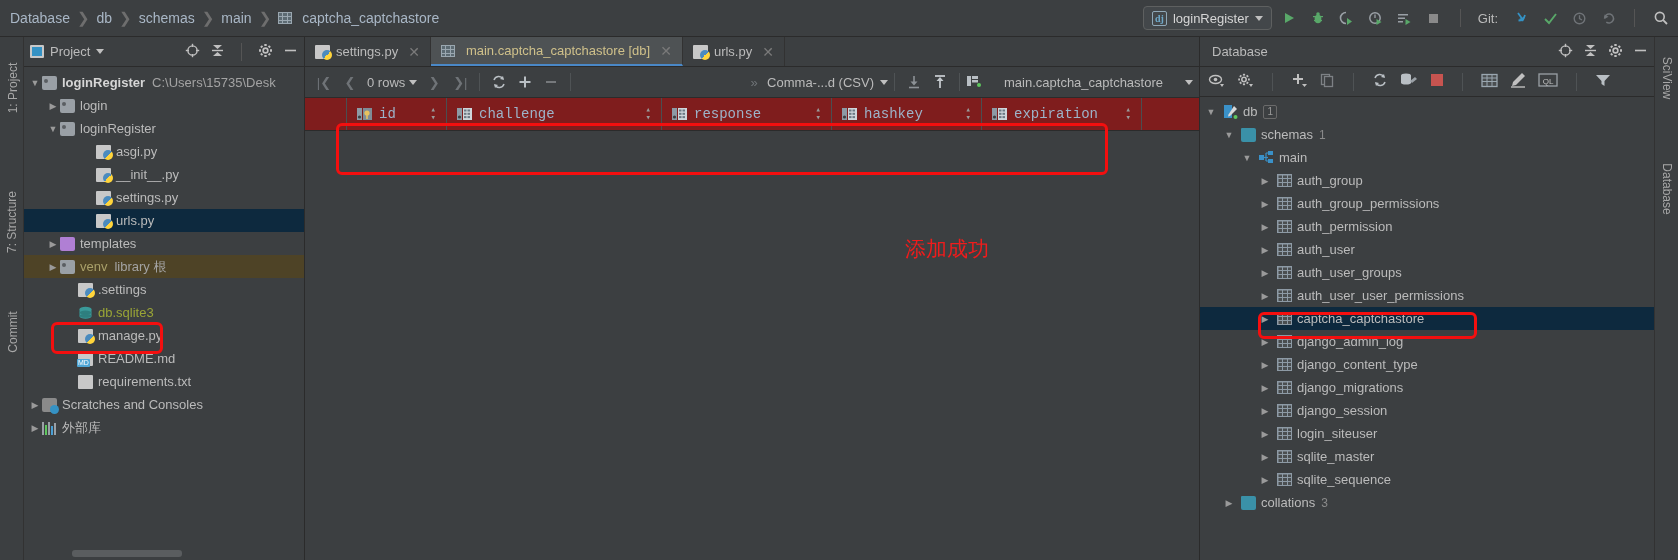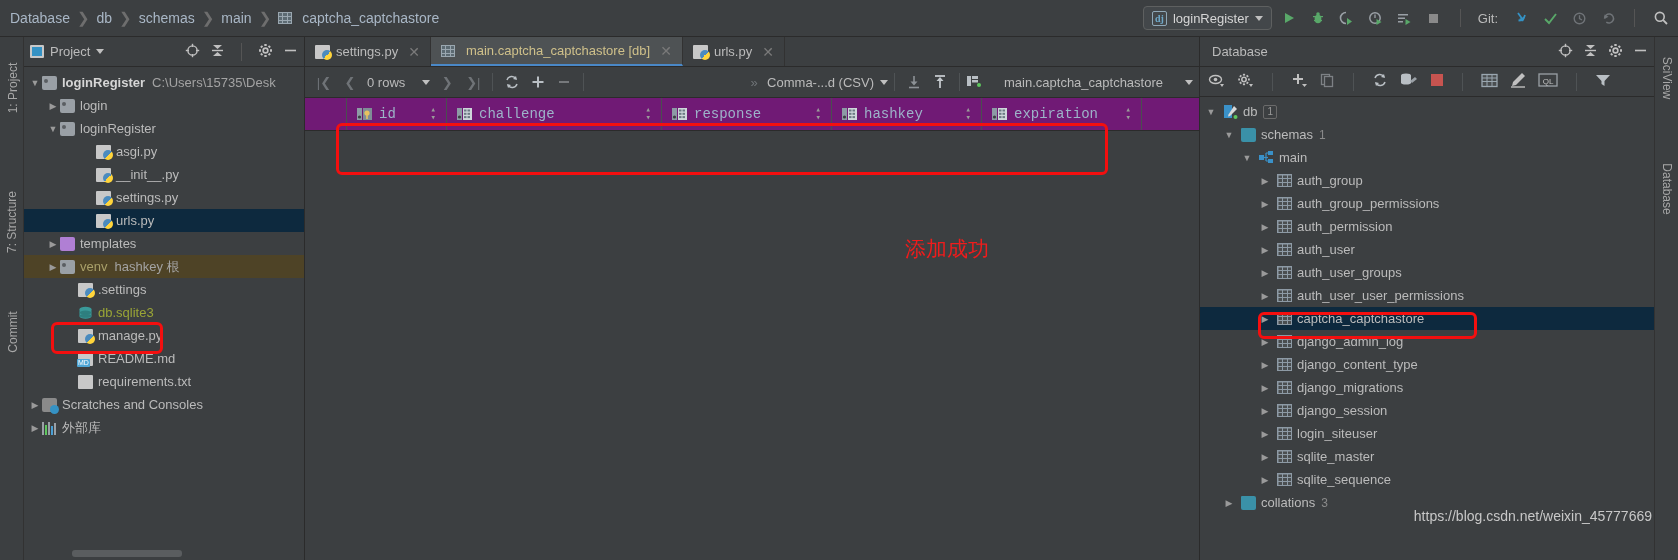--- a/index.html
+++ b/index.html
@@ -123,30 +123,30 @@
   }
   .tabs { height:30px; display:flex; align-items:stretch; background:#3c3f41; border-bottom:1px solid #2b2b2b;}
   .tab { display:flex;align-items:center;gap:6px;padding:0 10px; font-size:13px; color:#bbbbbb; border-right:1px solid #323232;}
   .tab.active { background:#4e5254; border-bottom:2px solid #4a88c7;}
   .tab .x { color:#7a7a7a; font-size:14px; margin-left:4px;}
   .tab .name.db { color:#cfc08a; }
 
   .grid-toolbar { height:31px; display:flex; align-items:center; gap:0; padding:0 6px; background:#3c3f41; border-bottom:1px solid #2b2b2b;}
   .gt { width:26px;height:22px; display:flex;align-items:center;justify-content:center;color:#9aa0a6; font-size:13px;}
   .gt.dim { color:#6f7377; }
-  .rows-label { color:#bbb; font-size:13px; padding:0 4px; display:flex;align-items:center;gap:17px;}
+  .rows-label { color:#bbb; font-size:13px; padding:0 4px; display:flex;align-items:center;gap:4px;}
   .gsep { width:1px;height:18px;background:#4f5355;margin:0 6px;}
   .csv { color:#bbb; font-size:13px; display:flex;align-items:center;gap:6px;}
   .schema-sel { display:flex; align-items:center; gap:22px; color:#bbb; font-size:13px;}
 
   .filter-bar { height:26px; display:flex; align-items:center; padding:0 8px; background:#313335; position:relative;}
   .filter-text { color:#6b6e70; font-family:"Liberation Mono", monospace; font-size:14px; margin-left:8px;}
   .filter-x { margin-left:auto; color:#8a8a8a; }
 
-  .colhead { height:33px; display:flex; align-items:stretch; background:#701a75; border-bottom:1px solid #2b2b2b;}
+  .colhead { height:33px; display:flex; align-items:stretch; background:#7f1d1d; border-bottom:1px solid #2b2b2b;}
   .col { display:flex;align-items:center; gap:7px; padding:0 10px; border-right:1px solid #4a4e50; font-family:"Liberation Mono", monospace; font-size:14px; color:#9db3c9;}
   .col .sorter { margin-left:auto; color:#9a9a9a; font-size:9px; line-height:8px; text-align:center;}
   .colico { width:15px;height:14px; position:relative; flex:0 0 15px;}
   .annotate-cn { position:absolute; left:600px; top:198px; color:#ee1c1c; font-size:21px; font-family:"DejaVu Sans", sans-serif; }
 
   
   .db-panel { position:absolute; left:1199px; top:37px; width:455px; height:523px; background:#3c3f41; border-left:1px solid #2b2b2b;}
   .db-toolbar { height:30px; display:flex; align-items:center; padding:0 8px; gap:12px; border-bottom:1px solid #2b2b2b;}
   .db-tree { font-size:13px; padding-top:3px; position:relative; height:calc(100% - 61px); overflow:hidden;}
   .db-row { display:flex; align-items:center; height:23px; white-space:nowrap;}
@@ -360,21 +360,21 @@
         </div>
         <div class="row ind2">
           <span class="arrow">▶</span>
           <span class="ic ic-folder purple"></span>
           <span class="label">templates</span>
         </div>
         <div class="row ind2 venv">
           <span class="arrow">▶</span>
           <span class="ic ic-folder"></span>
           <span class="label olive">venv</span>
-          <span class="sub">hashkey 根</span>
+          <span class="sub">library 根</span>
         </div>
         <div class="row ind3">
           <span class="arrow none"></span>
           <span class="ic ic-py"></span>
           <span class="label">.settings</span>
         </div>
         <div class="row ind3">
           <span class="arrow none"></span>
           <span class="ic"><svg width="15" height="14" viewBox="0 0 15 14">
               <ellipse cx="7.5" cy="3" rx="6" ry="2.2" fill="#3a9a9a"></ellipse>
@@ -827,21 +827,20 @@
           <span class="tbl-glyph" style="margin-left: 5px;"></span>
           <span class="label">sqlite_sequence</span>
         </div>
         <div class="db-row" style="padding-left: 22px;">
           <span class="arrow">▶</span>
           <span class="ic ic-folder teal" style="margin-left: 5px;"></span>
           <span class="label">collations</span>
           <span class="cnt">3</span>
         </div>
       </div>
-    <div class="watermark">https://blog.csdn.net/weixin_45777669</div>
   </div>
 
   <div class="redbox" style="left:1258px; top:312px; width:219px; height:27px;"></div>
 
   <div class="rightstrip">
     <span class="rlabel" style="top:34px;">SciView</span>
     <span class="rlabel" style="top:145px;">Database</span>
   </div>
 
 </div>

